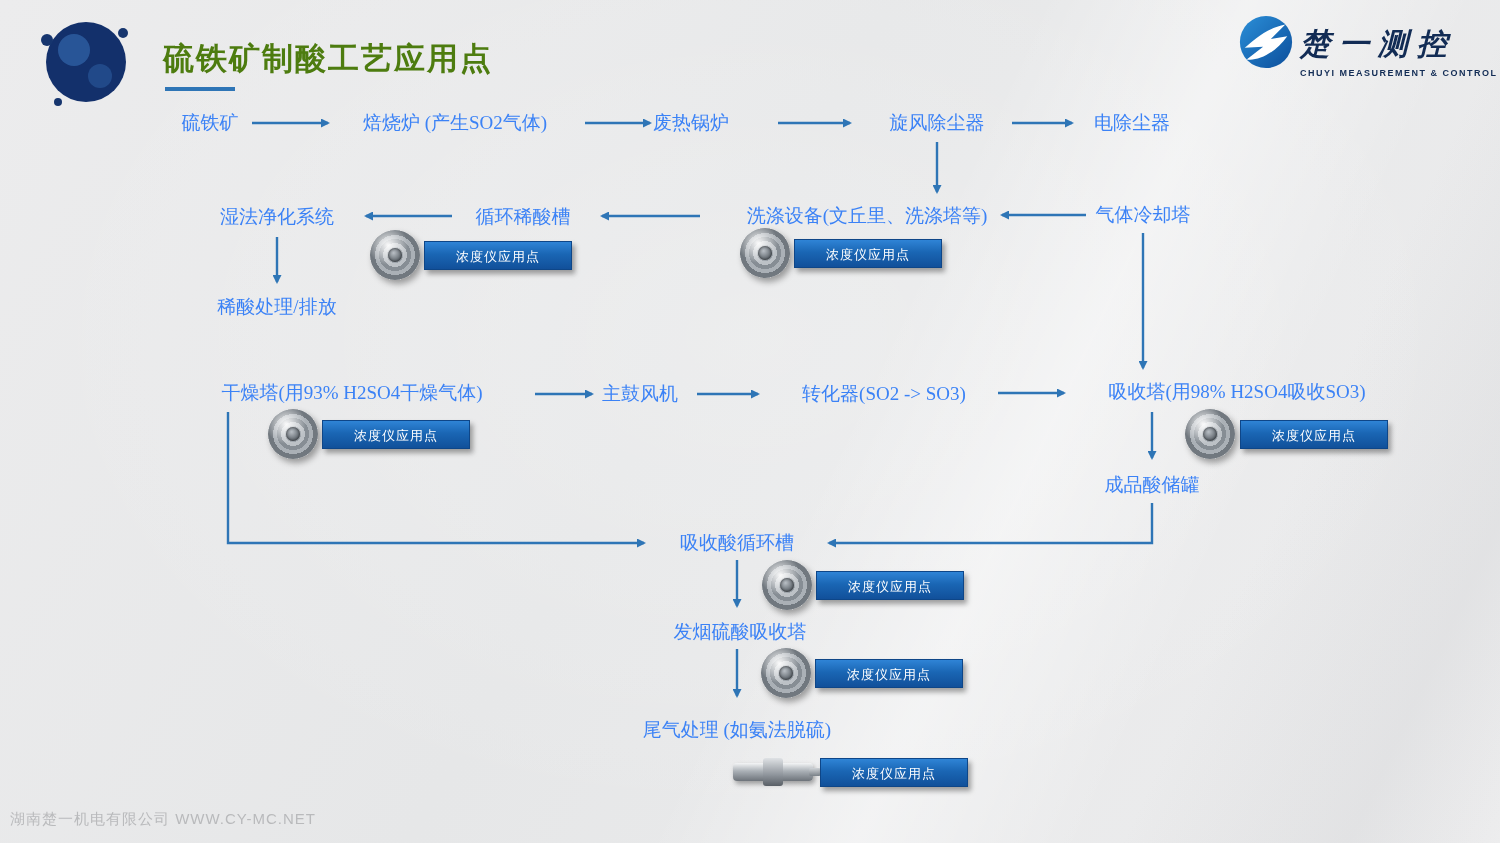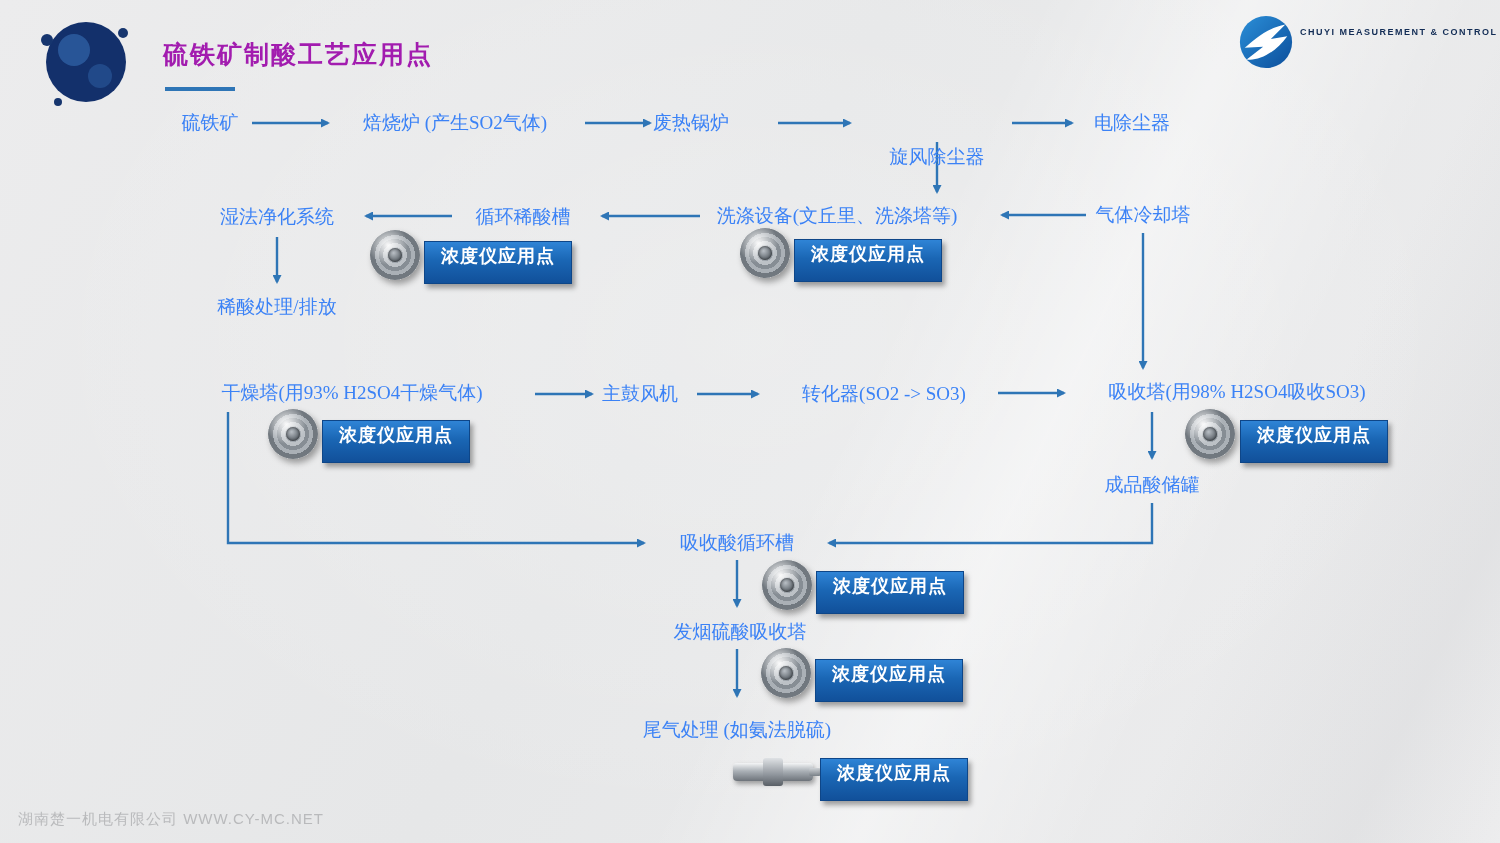--- a/index.html
+++ b/index.html
@@ -15,21 +15,21 @@
     background:
       linear-gradient(115deg, rgba(255,255,255,0) 55%, rgba(255,255,255,.45) 66%, rgba(255,255,255,0) 78%),
       linear-gradient(115deg, rgba(180,182,186,0) 80%, rgba(180,182,186,.18) 92%, rgba(180,182,186,0) 100%),
       radial-gradient(ellipse at 50% 40%, rgba(255,255,255,.25), rgba(0,0,0,0) 70%);
   }
 
   
   .molecule { position:absolute; left:22px; top:2px; }
   .page-title {
     position:absolute; left:163px; top:38px;
-    font-size:25px; font-weight:bold; color:#a21caf; letter-spacing:2px; white-space:nowrap;
+    font-size:31px; font-weight:bold; color:#4d7c0f; letter-spacing:2px; white-space:nowrap;
   }
   .title-underline { position:absolute; left:165px; top:87px; width:70px; height:4px; background:#2e75b6; }
 
   .logo-mark { position:absolute; left:1237px; top:13px; }
   .logo-text {
     position:absolute; left:1300px; top:24px; width:170px;
     font-weight:bold; color:#122c55;
   }
   .logo-name { font-size:30px; letter-spacing:9px; white-space:nowrap; font-style:italic; }
   .logo-sub { font-size:9px; letter-spacing:1.5px; margin-top:3px; white-space:nowrap; }
@@ -68,29 +68,29 @@
     content:""; position:absolute; left:30px; top:-5px; width:20px; height:28px; border-radius:3px;
     background:linear-gradient(180deg,#dfe2e5,#8f959c 60%,#595f66);
   }
   .sensor-inline::after{
     content:""; position:absolute; right:-8px; top:5px; width:12px; height:8px; border-radius:2px;
     background:linear-gradient(180deg,#cfd3d7,#7a8188);
   }
 
   
   .app-btn {
-    position:absolute; width:148px; height:43px; line-height:29px;
-    text-align:center; color:#ffffff; font-size:18px; font-weight:bold; letter-spacing:1px;
+    position:absolute; width:148px; height:29px; line-height:29px;
+    text-align:center; color:#ffffff; font-size:13px; font-weight:normal; letter-spacing:1px;
     background:linear-gradient(180deg,#2f84d6 0%, #1a66b4 45%, #11509a 100%);
     border:1px solid #0e4688;
     box-shadow:3px 4px 5px rgba(0,0,0,.35);
   }
 
   .footer-text {
-    position:absolute; left:18px; top:810px;
+    position:absolute; left:10px; top:810px;
     font-size:15px; color:#b9babc; letter-spacing:1px; white-space:nowrap;
   }
 </style>
 </head>
 <body>
 
 <div class="bg-overlay"></div>
 
 <div class="molecule">
   <svg width="150" height="120" viewBox="0 0 150 120">
@@ -112,20 +112,21 @@
       <linearGradient id="lgB" x1="0" y1="0" x2="1" y2="1">
         <stop offset="0" stop-color="#2b8fd8"></stop>
         <stop offset="1" stop-color="#0c4e9b"></stop>
       </linearGradient>
     </defs>
     <circle cx="30" cy="30" r="27" fill="url(#lgB)"></circle>
     <path d="M8 36 C18 28 30 16 50 12 L35 27 L52 24 C40 41 22 50 10 48 L27 35 Z" fill="#ffffff"></path>
   </svg>
 </div>
 <div class="logo-text">
+  <div class="logo-name">楚一测控</div>
   <div class="logo-sub">CHUYI MEASUREMENT &amp; CONTROL</div>
 </div>
 
 <svg class="arrows" width="1500" height="843" viewBox="0 0 1500 843">
   <defs>
     <marker id="ah" markerWidth="9" markerHeight="9" refX="7" refY="4.5" orient="auto" markerUnits="userSpaceOnUse">
       <path d="M0,0 L9,4.5 L0,9 z" fill="#2e75b6"></path>
     </marker>
   </defs>
   <g stroke="#2e75b6" stroke-width="2.4" fill="none">
@@ -146,26 +147,26 @@
     <path d="M1152 503 L1152 543 L829 543" marker-end="url(#ah)"></path>
     <path d="M228 412 L228 543 L644 543" marker-end="url(#ah)"></path>
     <path d="M737 560 L737 606" marker-end="url(#ah)"></path>
     <path d="M737 649 L737 696" marker-end="url(#ah)"></path>
   </g>
 </svg>
 
 <div class="node" style="left:210px; top:123px;">硫铁矿</div>
 <div class="node" style="left:455px; top:123px;">焙烧炉 (产生SO2气体)</div>
 <div class="node" style="left:691px; top:123px;">废热锅炉</div>
-<div class="node" style="left:937px; top:123px;margin-top:34px;">旋风除尘器</div>
+<div class="node" style="left:937px; top:123px;">旋风除尘器</div>
 <div class="node" style="left:1132px; top:123px;">电除尘器</div>
 
 <div class="node" style="left:277px; top:217px;">湿法净化系统</div>
 <div class="node" style="left:523px; top:217px;">循环稀酸槽</div>
-<div class="node" style="left:837px; top:216px;text-align:center;">洗涤设备(文丘里、洗涤塔等)</div>
+<div class="node" style="left:867px; top:216px;text-align:center;">洗涤设备(文丘里、洗涤塔等)</div>
 <div class="node" style="left:1143px; top:215px;">气体冷却塔</div>
 <div class="node" style="left:277px; top:307px;text-align:center;">稀酸处理/排放</div>
 
 <div class="node" style="left:352px; top:393px;">干燥塔(用93% H2SO4干燥气体)</div>
 <div class="node" style="left:640px; top:394px;">主鼓风机</div>
 <div class="node" style="left:884px; top:394px;">转化器(SO2 -&gt; SO3)</div>
 <div class="node" style="left:1237px; top:392px;">吸收塔(用98% H2SO4吸收SO3)</div>
 <div class="node" style="left:1152px; top:485px;">成品酸储罐</div>
 
 <div class="node" style="left:737px; top:543px;">吸收酸循环槽</div>

